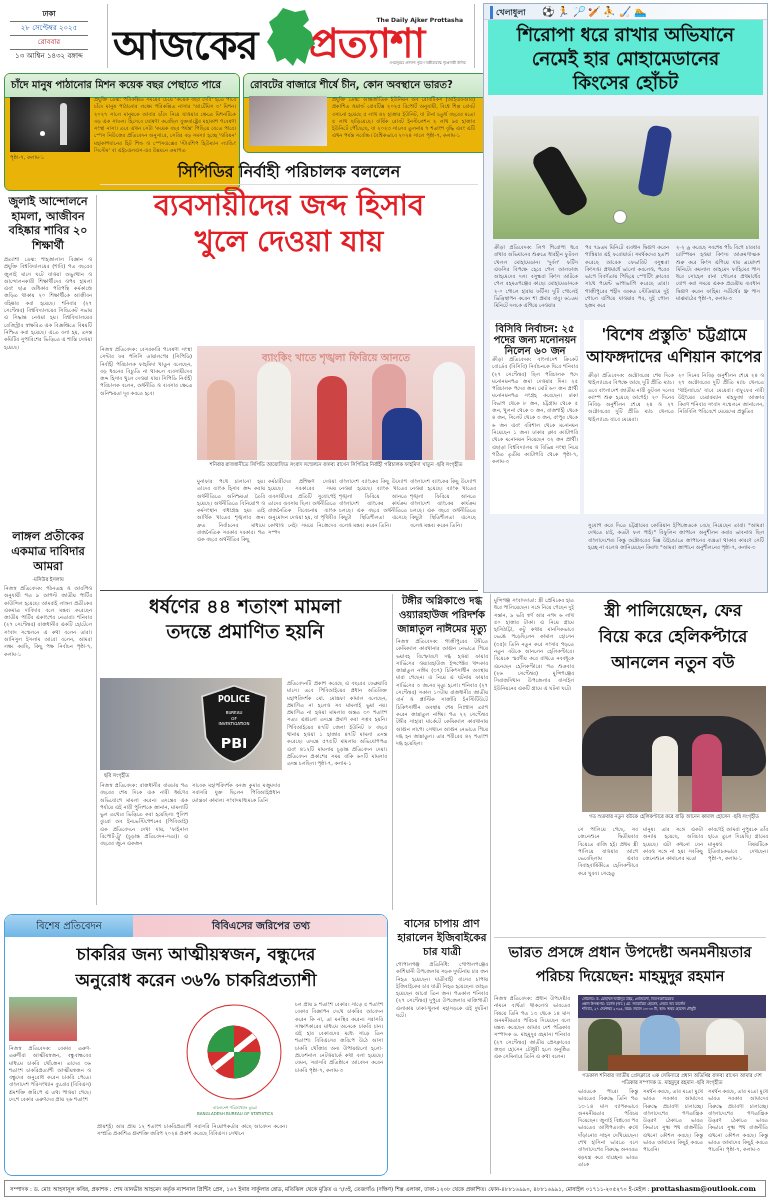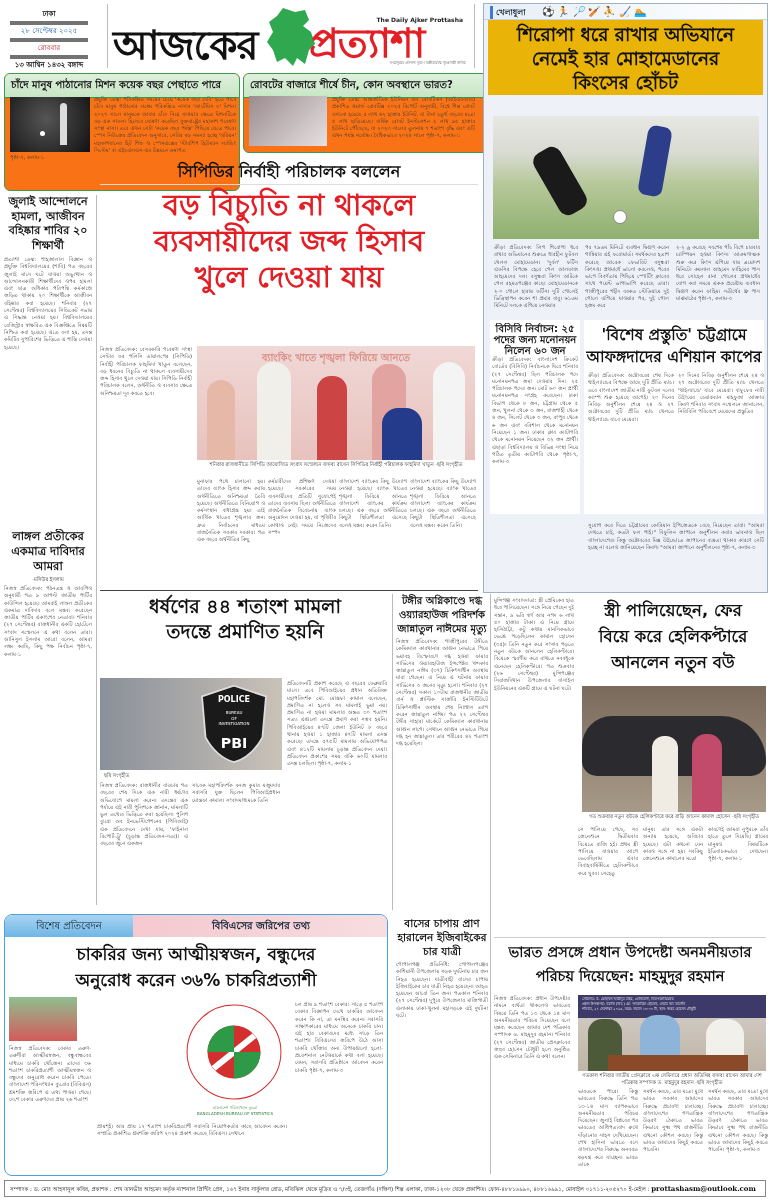--- a/index.html
+++ b/index.html
@@ -8,46 +8,46 @@
 .abs{position:absolute}
 .txt{font-size:5.2px;line-height:7.3px;color:#333;text-align:justify;overflow:hidden}
 .col{position:absolute;overflow:hidden}
 .hd{font-weight:bold;text-align:center;line-height:1.15;color:#111;overflow:hidden}
 .photo{position:absolute;overflow:hidden}
 .cap{font-size:5px;color:#333;text-align:center;line-height:7px}
 .vrule{position:absolute;width:1px;background:#bbb}
 .hrule{position:absolute;height:1px;background:#999}
 
 #date-box{left:10px;top:8px;width:78px;height:58px;text-align:center}
-#date-box div{font-size:7px;line-height:13px;border-bottom:4px solid #737373}
+#date-box div{font-size:7px;line-height:13px;border-bottom:1px solid #737373}
 #date-box div:last-child{border-bottom:none}
 #logo{left:113px;top:6px;width:355px;height:62px}
 #logo .w1{position:absolute;left:0;top:8px;font-size:40px;font-weight:bold;color:#111;letter-spacing:-1px}
 #logo .w2{position:absolute;left:196px;top:6px;font-size:40px;font-weight:bold;color:#e31f26;letter-spacing:-1px}
 #logo .map{position:absolute;left:152px;top:0;width:54px;height:62px}
 #logo .eng{position:absolute;right:5px;top:10px;font-size:6px;font-weight:bold;color:#222}
 #logo .tag{position:absolute;right:2px;top:55px;font-size:3.5px;color:#444}
 
-.tbox{border:1.5px solid #3c9a4b;border-radius:6px;background:#f97316;overflow:hidden}
+.tbox{border:1.5px solid #3c9a4b;border-radius:6px;background:#eab308;overflow:hidden}
 .tbox .th{background:linear-gradient(#dff0dd,#c7e6c5);font-size:10px;font-weight:bold;padding:3px 6px;border-bottom:1px solid #3c9a4b;white-space:nowrap;overflow:hidden}
 
 #sports{left:483px;top:3px;width:285px;height:590px;border:1px solid #9cb0c8;background:#eef2f8}
 #sports .band{height:16px;background:linear-gradient(90deg,#e6eef6,#fff);border-bottom:1px solid #c8d3e0;position:relative}
 #sports .band .lbl{position:absolute;left:6px;top:2px;font-size:8px;font-weight:bold;color:#234;border-left:3px solid #3b7bd0;padding-left:3px}
 #sports .band .ico{position:absolute;left:58px;top:2px;font-size:10px;color:#e07a3c;letter-spacing:3px;white-space:nowrap}
 .red{color:#e31f26}
 </style>
 </head>
 <body>
 
 <div class="abs" id="date-box">
   <div style="font-weight:bold">ঢাকা</div>
   <div style="color:#1d5fae">২৮ সেপ্টেম্বর ২০২৫</div>
   <div style="color:#b0202a">রোববার</div>
-  <div style="font-weight:bold">১৩ আশ্বিন ১৪৩২ বঙ্গাব্দ</div>
+  <div style="font-weight:normal">১৩ আশ্বিন ১৪৩২ বঙ্গাব্দ</div>
 </div>
 <div class="vrule" style="left:107px;top:4px;height:64px"></div>
 <div class="abs" id="logo">
   <svg class="map" viewBox="0 0 54 62">
     <path d="M18 2 L30 6 L40 4 L44 14 L38 20 L46 26 L50 38 L44 44 L40 58 L32 52 L28 60 L20 52 L12 56 L8 44 L2 36 L8 26 L4 16 L12 10 Z" fill="#2fa84f"></path>
   </svg>
   <span class="w1">আজকের</span>
   <span class="w2">প্রত্যাশা</span>
   <span class="eng">The Daily Ajker Prottasha</span>
   <span class="tag">গণমানুষের প্রত্যাশা পূরণে অঙ্গীকারবদ্ধ দৃঢ়প্রত্যয়ী দৈনিক</span>
@@ -67,21 +67,21 @@
   <div class="th">রোবটের বাজারে শীর্ষে চীন, কোন অবস্থানে ভারত?</div>
   <div class="photo" style="left:5px;top:22px;width:78px;height:50px;background:linear-gradient(135deg,#9b8b8e,#e6e1e2)"></div>
   <div class="txt" style="position:absolute;left:88px;top:22px;width:143px;height:52px"><span>প্রযুক্তি ডেস্ক: আন্তর্জাতিক ইউনিয়ন অব রোবটিকস (আইএফআর) প্রকাশিত ওয়ার্ল্ড রোবটিক্স ২০২৫ রিপোর্ট অনুযায়ী, বিশ্বে শিল্প রোবট বসানো হয়েছে ৫ লাখ ৪২ হাজার ইউনিট, যা টানা চতুর্থ বছরের মতো ৫ লাখ ছাড়িয়েছে। বার্ষিক রোবট ইনস্টলেশন ২ লাখ ৯৫ হাজার ইউনিটে পৌঁছেছে, যা ২০২৩ সালের তুলনায় ৭ শতাংশ বৃদ্ধি এবং এটি এখন পর্যন্ত সর্বোচ্চ। বৈশ্বিকভাবে ২০২৪ সালে</span> <span>পৃষ্ঠা-৭, কলাম-১</span></div>
 </div>
 
 <div class="abs" id="sports">
   <div class="band">
     <span class="lbl">খেলাধুলা</span>
     <span class="ico">⚽🏃🏸🏏⛹🏑🏊</span>
   </div>
-  <div style="background:#eab308;margin:0 4px;padding:3px 4px 0">
+  <div style="background:#5eead4;margin:0 4px;padding:3px 4px 0">
     <div class="hd" style="font-size:18.5px;line-height:24px">
       <div>শিরোপা ধরে রাখার অভিযানে</div>
       <div>নেমেই হার মোহামেডানের</div>
       <div>কিংসের হোঁচট</div>
     </div>
   </div>
   <div class="photo" style="left:9px;top:112px;width:266px;height:123px;background:linear-gradient(#e7e8e3 0%,#d9dbd2 30%,#b6c89a 55%,#8fb06e 100%)">
     <div style="position:absolute;left:52px;top:30px;width:30px;height:70px;background:#1a1a1a;border-radius:10px;transform:rotate(-30deg)"></div>
     <div style="position:absolute;left:150px;top:10px;width:24px;height:70px;background:#2c3d8a;border-radius:8px;transform:rotate(10deg)"></div>
     <div style="position:absolute;left:120px;top:94px;width:14px;height:14px;background:#fff;border-radius:50%;border:1px solid #888"></div>
@@ -112,21 +112,20 @@
 <div class="vrule" style="left:96px;top:195px;height:710px"></div>
 <div class="col" style="left:4px;top:529px;width:88px;height:370px">
   <div class="hd" style="font-size:11.5px;line-height:15px">লাঙ্গল প্রতীকের একমাত্র দাবিদার আমরা</div>
   <div class="cap" style="margin:2px 0">-মসিউর ইসলাম</div>
   <div class="txt" style="height:300px"><span>নিজস্ব প্রতিবেদক: গঠনতন্ত্র ও আরপিও অনুযায়ী গত ৯ আগস্ট জাতীয় পার্টির কাউন্সিল হয়েছে। আমরাই লাঙ্গল প্রতীকের একমাত্র দাবিদার বলে মন্তব্য করেছেন জাতীয় পার্টির একাংশের নেতারা। শনিবার (২৭ সেপ্টেম্বর) রাজধানীর একটি হোটেলে সংবাদ সম্মেলনে এ কথা বলেন তারা। আনিসুল ইসলাম আরো বলেন, আমরা লক্ষ্য করছি, কিছু পক্ষ নির্বাচন</span> <span>পৃষ্ঠা-৭, কলাম-১</span></div>
 </div>
 
 <div class="col" style="left:100px;top:160px;width:378px;height:428px">
   <div class="hd" style="font-size:16px;line-height:24px;border-bottom:1px solid #ddd">সিপিডির নির্বাহী পরিচালক বললেন</div>
   <div class="hd red" style="font-size:29px;line-height:36px;margin-top:2px">
-    <div>বড় বিচ্যুতি না থাকলে</div>
     <div>ব্যবসায়ীদের জব্দ হিসাব</div>
     <div>খুলে দেওয়া যায়</div>
   </div>
 </div>
 <div class="txt col" style="left:100px;top:346px;width:92px;height:186px"><span>নিজস্ব প্রতিবেদক: বেসরকারি গবেষণা সংস্থা সেন্টার ফর পলিসি ডায়ালগের (সিপিডি) নির্বাহী পরিচালক ফাহমিদা খাতুন বলেছেন, বড় ধরনের বিচ্যুতি না থাকলে ব্যবসায়ীদের জব্দ হিসাব খুলে দেওয়া যায়। সিপিডি নির্বাহী পরিচালক বলেন, অর্থনীতি ও ব্যবসার ক্ষেত্রে অনিশ্চয়তা দূর করতে হবে।</span></div>
 <div class="photo" style="left:197px;top:346px;width:278px;height:114px;background:linear-gradient(#f0d8d6,#e8c2bd)">
   <div style="position:absolute;left:0;top:4px;width:100%;text-align:center;font-size:10px;font-weight:bold;color:#d98c85">ব্যাংকিং খাতে শৃঙ্খলা ফিরিয়ে আনতে</div>
   <div style="position:absolute;left:10px;top:34px;width:28px;height:80px;background:#e6b8a8;border-radius:14px 14px 0 0"></div>
   <div style="position:absolute;left:60px;top:16px;width:34px;height:98px;background:#f1efe9;border-radius:16px 16px 0 0"></div>
   <div style="position:absolute;left:120px;top:30px;width:30px;height:84px;background:#c44;border-radius:14px 14px 0 0"></div>

